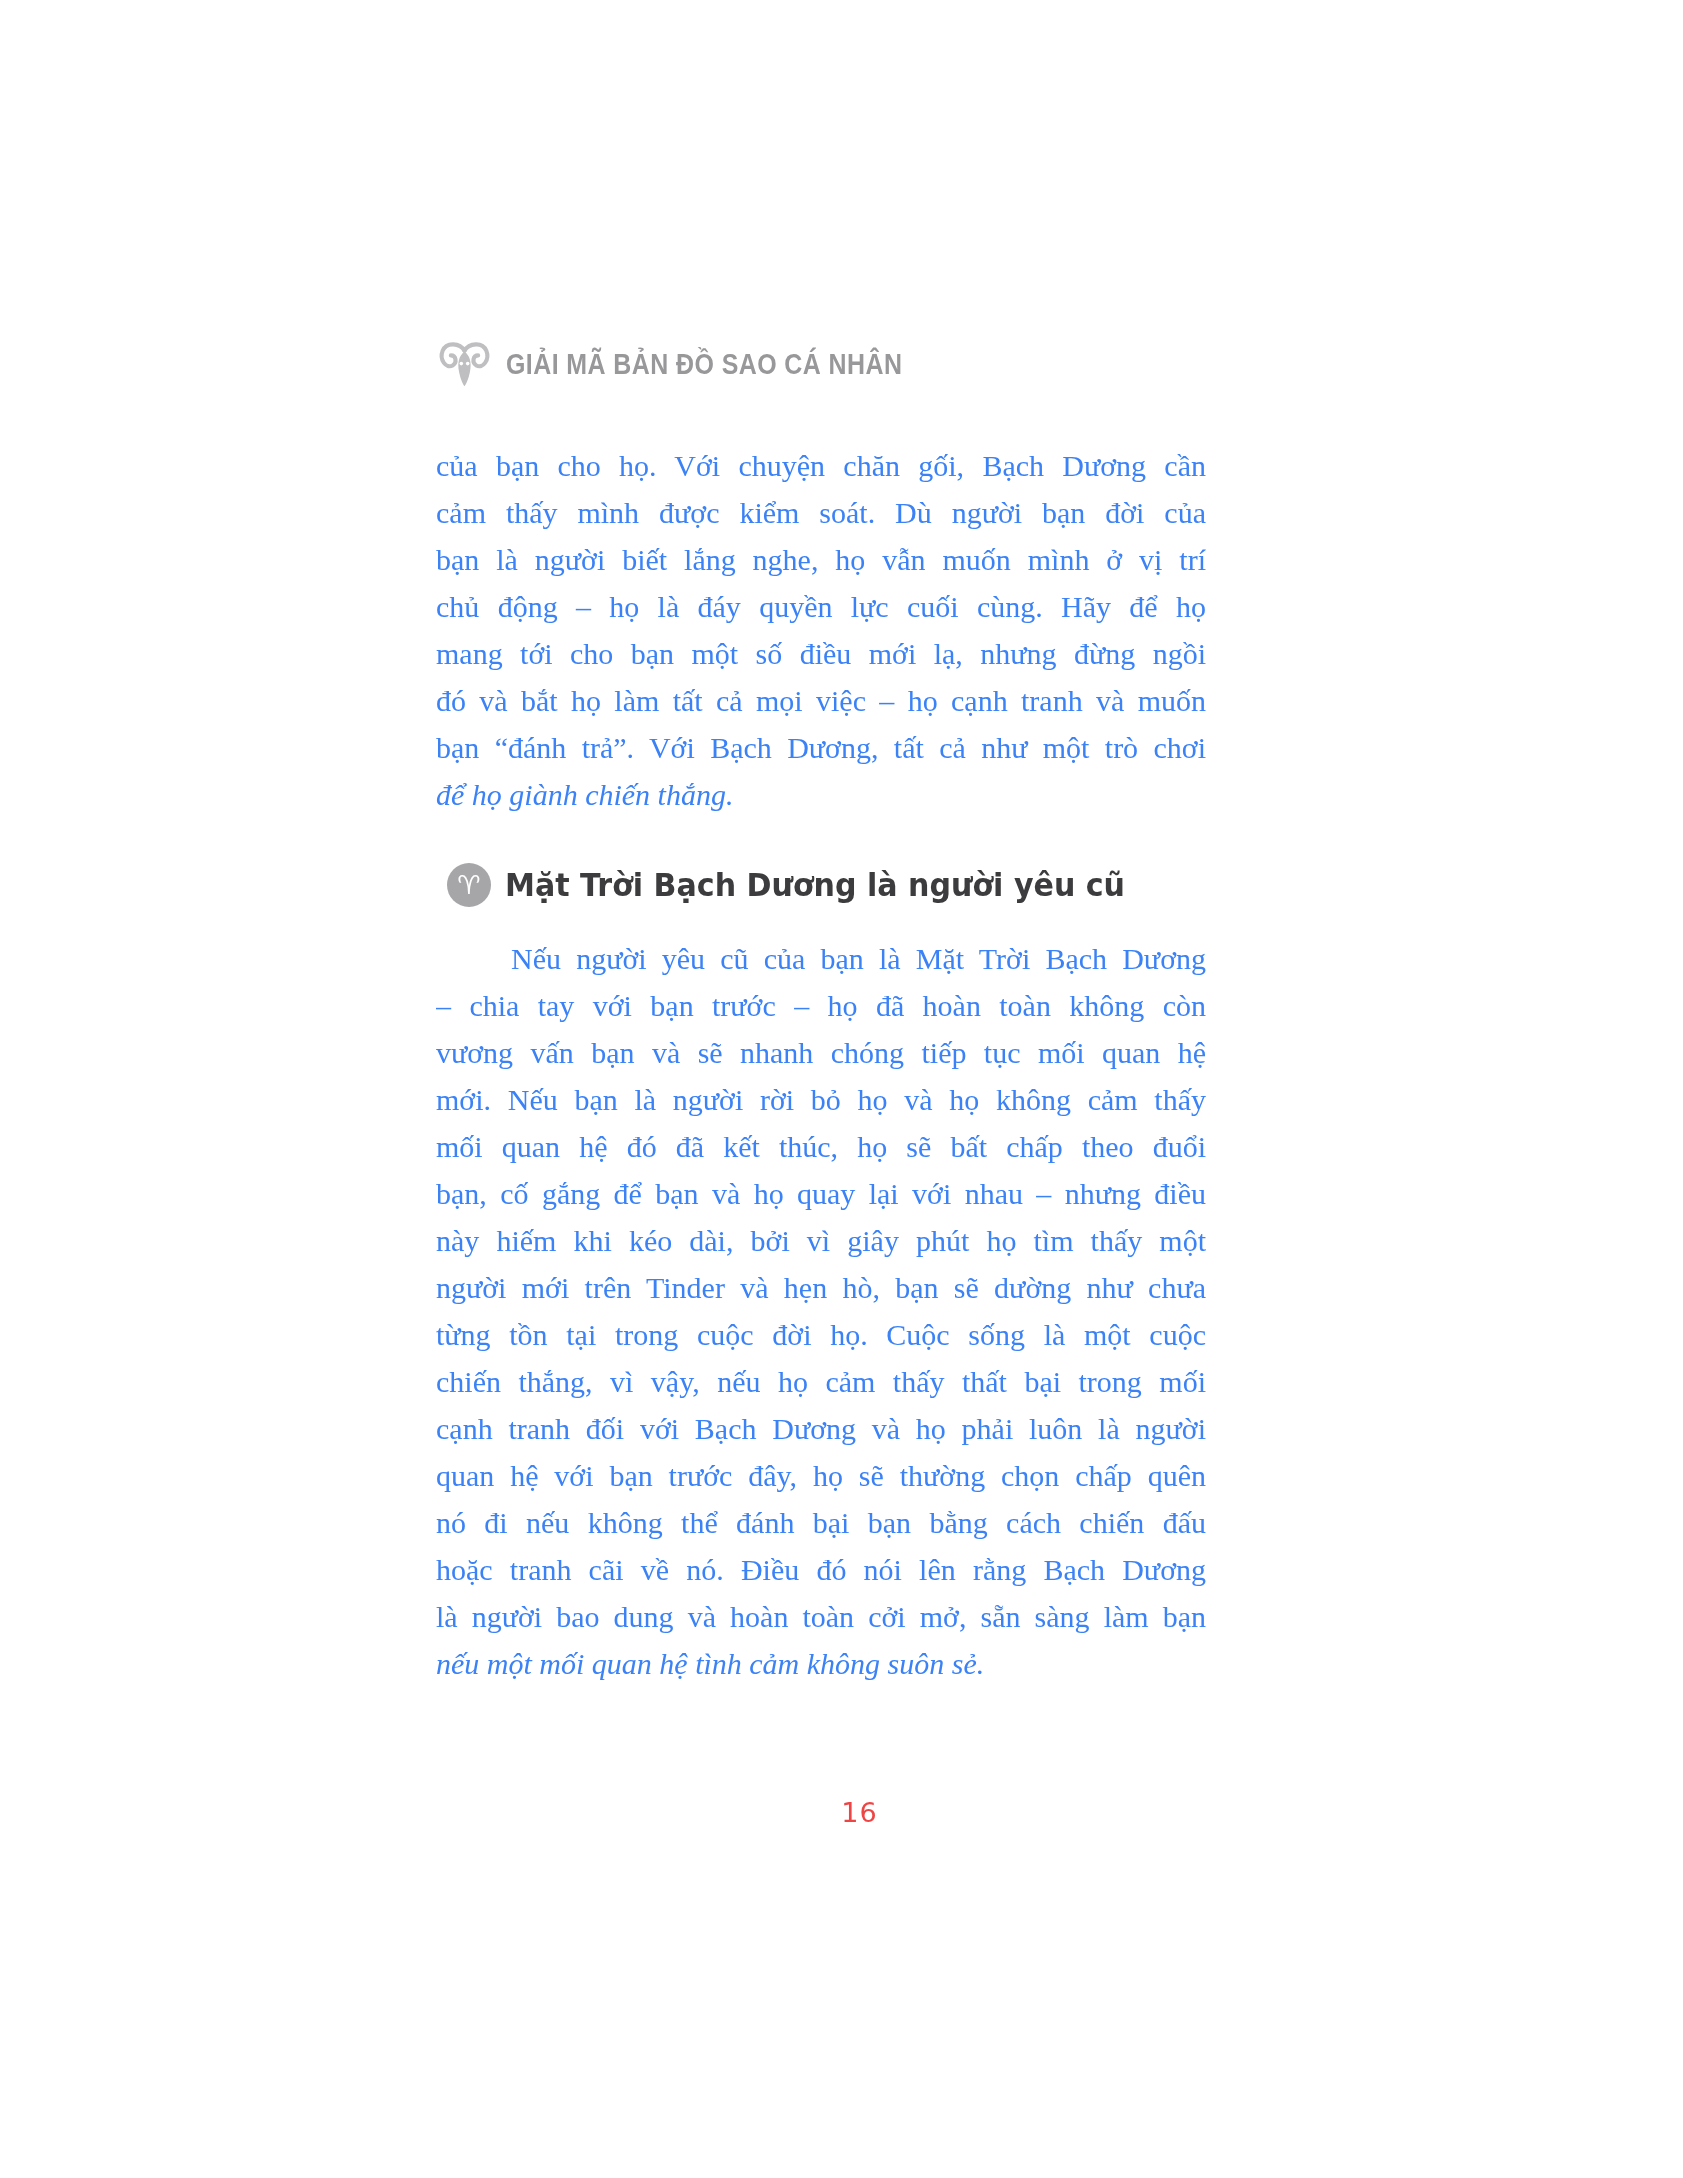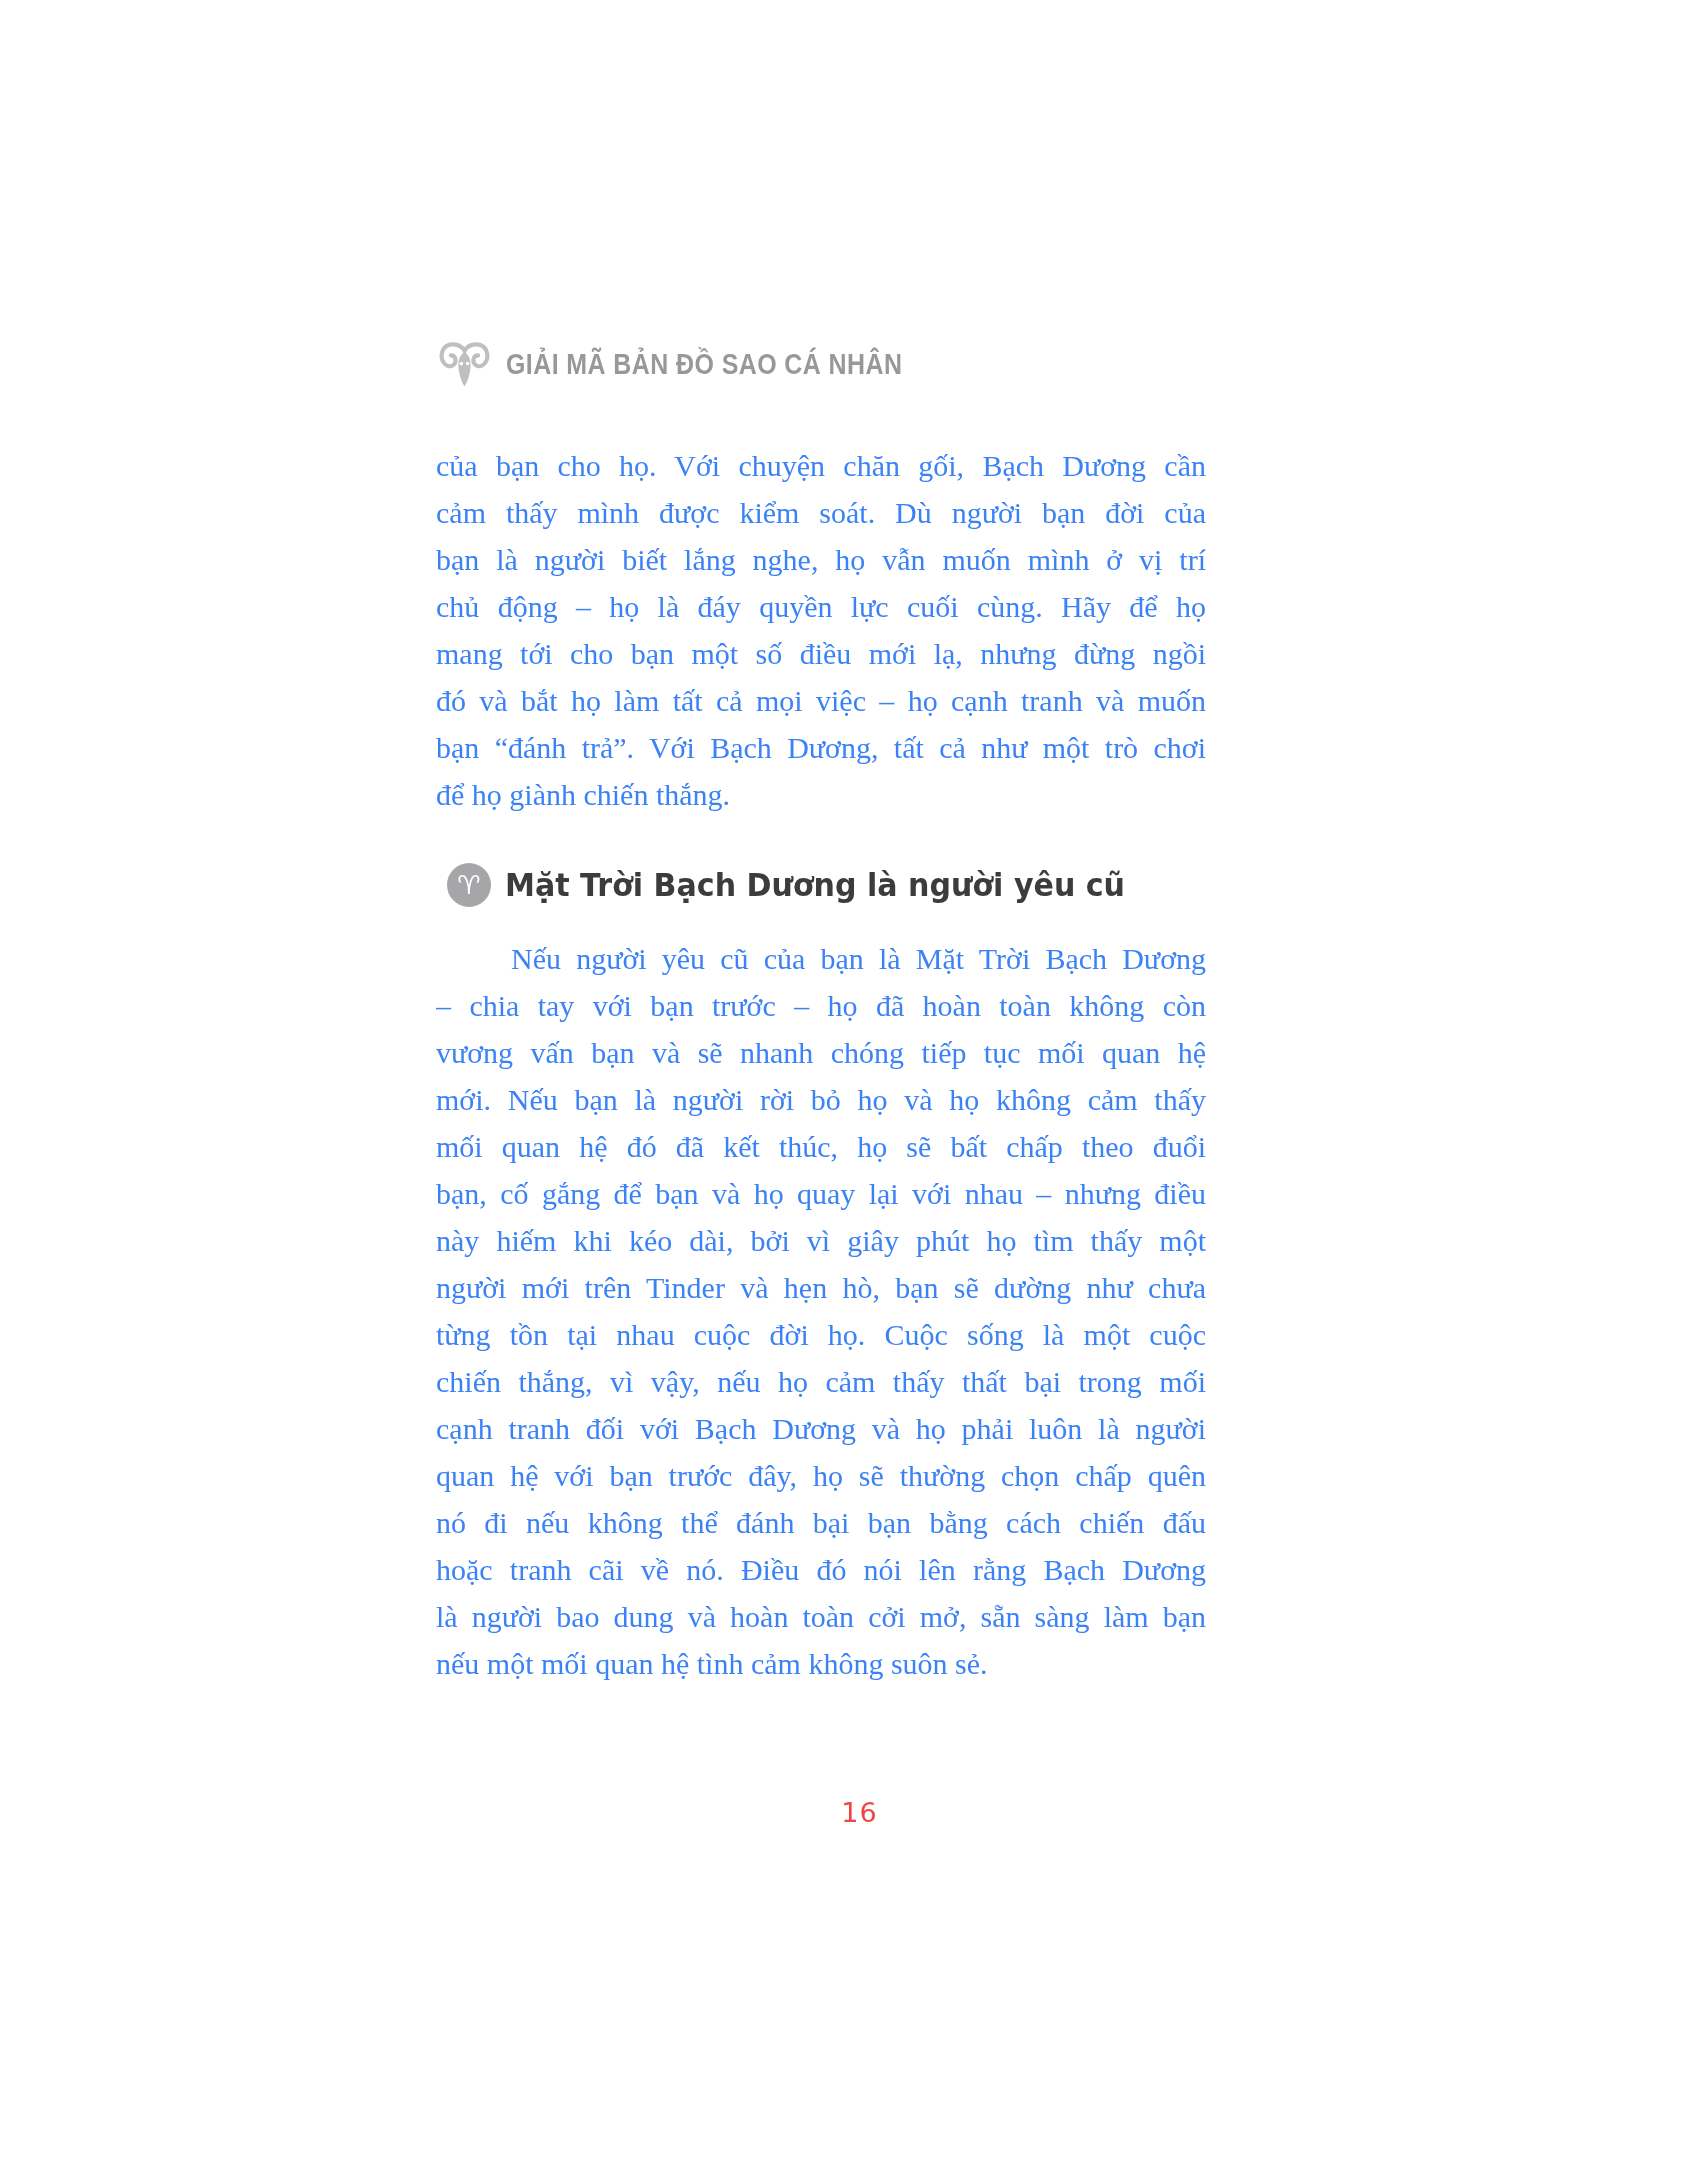--- a/index.html
+++ b/index.html
@@ -45,20 +45,21 @@
   .jline {
     line-height: 47px;
     height: 47px;
     text-align: justify;
     text-align-last: justify;
     overflow: hidden;
   }
   .jline.last {
     text-align: left;
     text-align-last: left;
+    font-style: italic;
   }
   .jline.indent { text-indent: 75px; }
 
   
   .section-heading {
     position: absolute;
     left: 447px;
     top: 863px;
     display: flex;
     align-items: center;
@@ -141,21 +142,21 @@
 
   <div class="para" style="top:935px;">
     <div class="jline indent">Nếu người yêu cũ của bạn là Mặt Trời Bạch Dương</div>
     <div class="jline">– chia tay với bạn trước – họ đã hoàn toàn không còn</div>
     <div class="jline">vương vấn bạn và sẽ nhanh chóng tiếp tục mối quan hệ</div>
     <div class="jline">mới. Nếu bạn là người rời bỏ họ và họ không cảm thấy</div>
     <div class="jline">mối quan hệ đó đã kết thúc, họ sẽ bất chấp theo đuổi</div>
     <div class="jline">bạn, cố gắng để bạn và họ quay lại với nhau – nhưng điều</div>
     <div class="jline">này hiếm khi kéo dài, bởi vì giây phút họ tìm thấy một</div>
     <div class="jline">người mới trên Tinder và hẹn hò, bạn sẽ dường như chưa</div>
-    <div class="jline">từng tồn tại nhau cuộc đời họ. Cuộc sống là một cuộc</div>
+    <div class="jline">từng tồn tại trong cuộc đời họ. Cuộc sống là một cuộc</div>
     <div class="jline">chiến thắng, vì vậy, nếu họ cảm thấy thất bại trong mối</div>
     <div class="jline">cạnh tranh đối với Bạch Dương và họ phải luôn là người</div>
     <div class="jline">quan hệ với bạn trước đây, họ sẽ thường chọn chấp quên</div>
     <div class="jline">nó đi nếu không thể đánh bại bạn bằng cách chiến đấu</div>
     <div class="jline">hoặc tranh cãi về nó. Điều đó nói lên rằng Bạch Dương</div>
     <div class="jline">là người bao dung và hoàn toàn cởi mở, sẵn sàng làm bạn</div>
     <div class="jline last">nếu một mối quan hệ tình cảm không suôn sẻ.</div>
   </div>
 
   <div class="folio">16</div>

